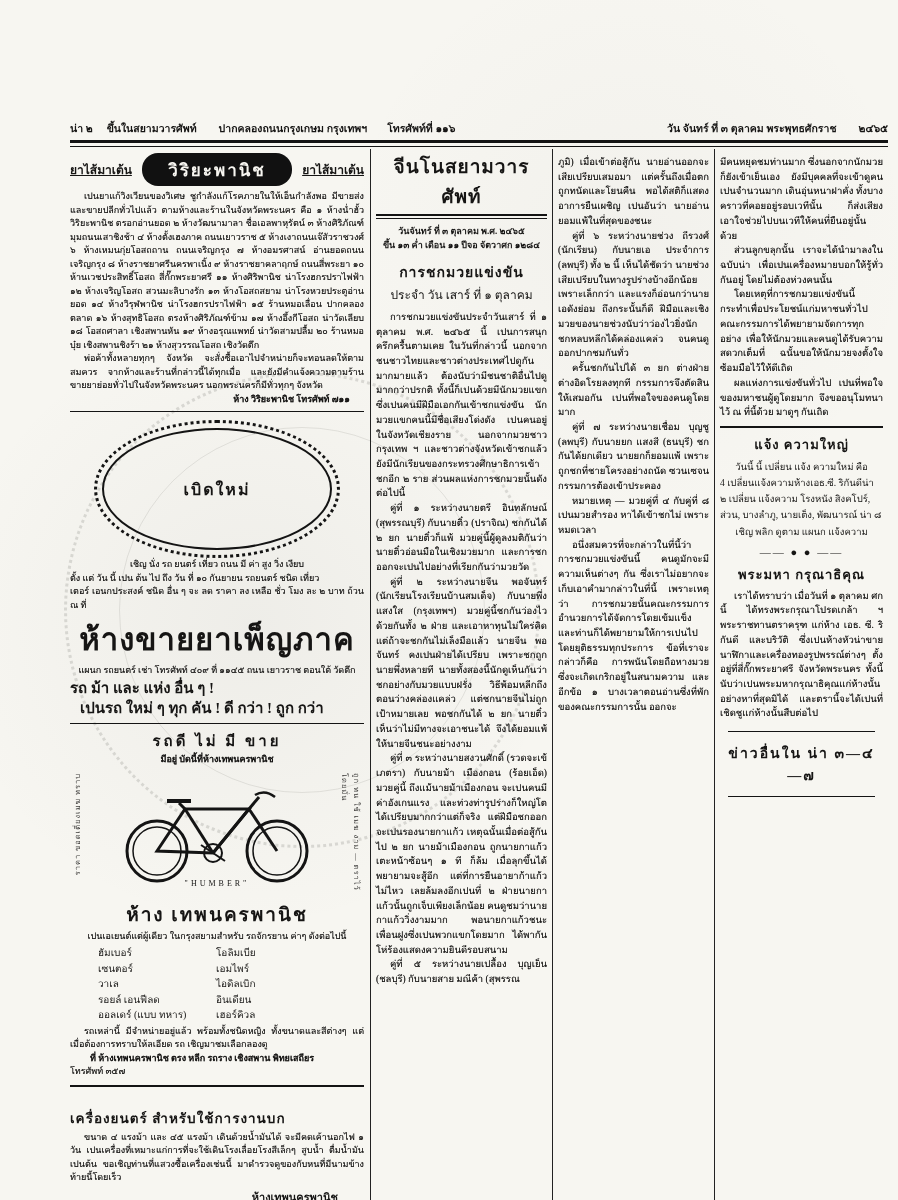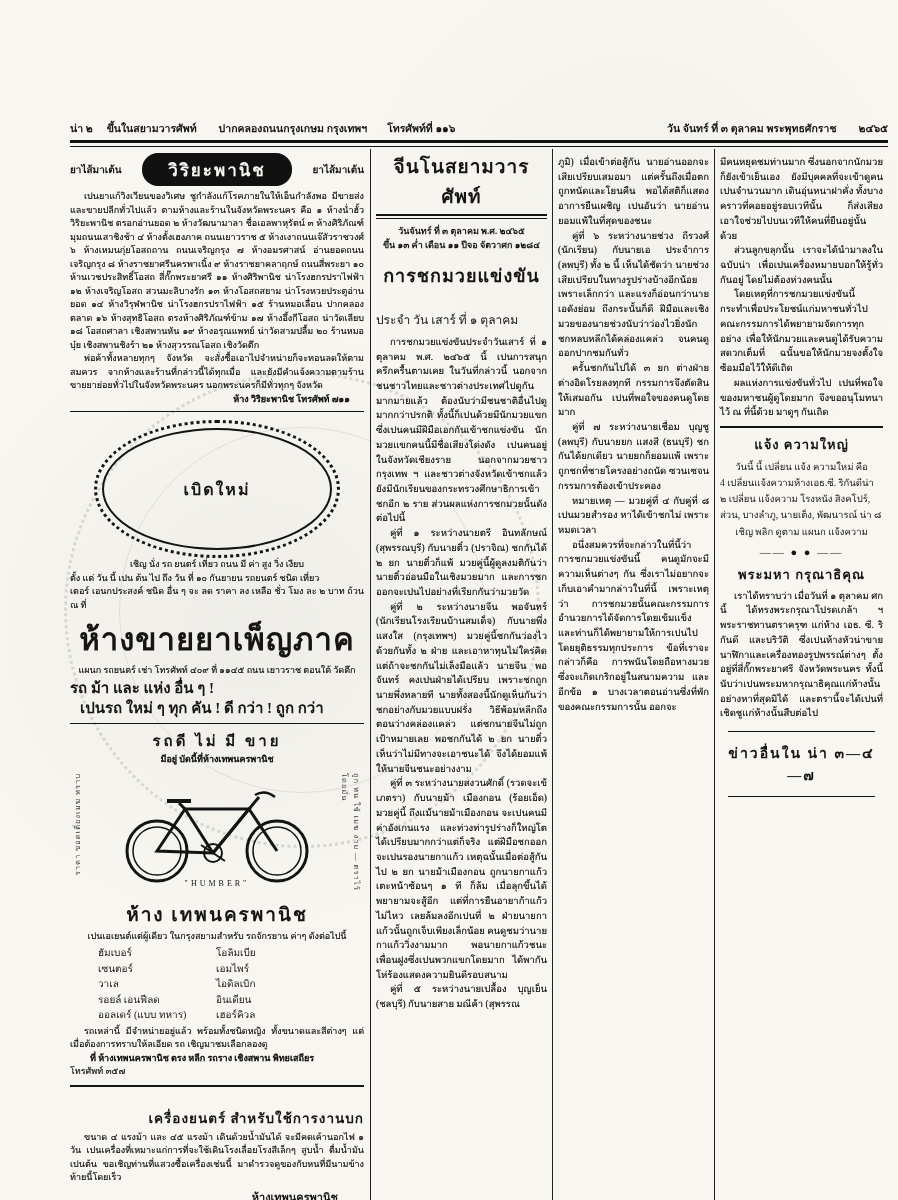--- a/index.html
+++ b/index.html
@@ -31,50 +31,50 @@
   .body-t{font-size:9.5px;line-height:1.55;text-align:justify;text-shadow:0 0 .4px rgba(20,20,20,.55);}
   .body-t p,.tiny p{margin:0;text-indent:14px;}
   .c{text-align:center}
   .b{font-weight:bold}
   .rule{border-top:1.5px solid #141414;margin:5px 0;}
   .thickrule{border-top:2.5px solid #141414;margin:6px 0;}
   
   .badge{display:block;margin:0 auto;background:#111;color:#f7f6f1;border-radius:16px;
          padding:3px 26px;font-size:17px;font-weight:bold;letter-spacing:2px;width:max-content;}
   .badge-row{display:flex;align-items:center;justify-content:space-between;margin-top:4px;}
-  .side-label{font-size:10px;font-weight:bold;}
+  .side-label{font-size:12px;font-weight:bold;text-decoration:underline;}
   
   .oval{width:226px;height:118px;margin:16px auto 8px;border:2px solid #141414;border-radius:50%;
         outline:3px dotted #141414;outline-offset:5px;display:flex;align-items:center;justify-content:center;}
   .oval span{font-size:16px;font-weight:bold;letter-spacing:2px;}
   
   .big-title{font-size:31px;font-weight:bold;text-align:center;letter-spacing:1px;margin:2px 0 0;}
   .pen-line{font-size:15px;font-weight:bold;line-height:1.35;}
   .slogan{font-size:15px;font-weight:bold;text-align:center;letter-spacing:3px;margin-top:3px;}
   
   .bike-wrap{position:relative;height:128px;margin-top:2px;}
   .bike-wrap svg{display:block;margin:0 auto;}
   .vcap{position:absolute;top:4px;writing-mode:vertical-rl;font-size:7.5px;letter-spacing:1px;opacity:.85;}
   .vcap.left{left:2px;transform:rotate(180deg);}
   .vcap.right{right:2px;}
   .humber{text-align:center;font-size:8px;letter-spacing:3px;margin-top:-8px;}
   .store-title{font-size:19px;font-weight:bold;text-align:center;letter-spacing:2px;margin:2px 0 1px;}
   .brands{font-size:10px;line-height:1.55;margin:2px 0 2px 28px;}
   .brands .row{display:flex;}
   .brands .l{width:118px;}
   
-  .eng-title{font-size:13.5px;font-weight:bold;text-align:right;letter-spacing:1px;margin-top:20px;}
+  .eng-title{font-size:13.5px;font-weight:bold;text-align:left;letter-spacing:1px;margin-top:20px;}
   .sig{font-size:11px;font-weight:bold;text-align:right;padding-right:26px;margin-top:3px;}
   .foot-row{display:flex;justify-content:space-between;font-size:8.5px;margin-top:3px;}
   
   .masthead{font-size:19px;font-weight:bold;text-align:center;letter-spacing:1px;margin-top:2px;}
   .mh-rule{border-top:2.5px solid #141414;border-bottom:1px solid #141414;height:2px;margin:3px 0 5px;}
   .dateline{font-size:9px;font-weight:bold;text-align:center;line-height:1.6;}
-  .headline{font-size:18px;font-weight:bold;text-align:center;letter-spacing:1px;margin:8px 0 20px;font-family:Liberation Mono, monospace;}
-  .subhead{font-size:12px;text-align:left;margin-bottom:6px;}
+  .headline{font-size:14px;font-weight:bold;text-align:center;letter-spacing:1px;margin:8px 0 2px;font-family:Liberation Mono, monospace;}
+  .subhead{font-size:12px;text-align:center;margin-bottom:6px;}
   
   .sec-title{font-size:13px;font-weight:bold;text-align:center;letter-spacing:1px;margin:6px 0 4px;}
   .ann-line{font-size:9.5px;line-height:1.7;}
   .ornament{text-align:center;font-size:11px;letter-spacing:2px;margin:6px 0;}
   .newsbox{border-top:1.5px solid #141414;border-bottom:1.5px solid #141414;margin:10px 8px 0;
            text-align:center;font-size:14px;font-weight:bold;letter-spacing:2px;padding:10px 0;}
   
   .stamp{position:absolute;left:64px;top:372px;width:470px;height:470px;border:3px dotted rgba(70,70,66,.16);
          border-radius:50%;pointer-events:none;}
   .stamp::before{content:"";position:absolute;left:52px;top:52px;right:52px;bottom:52px;

